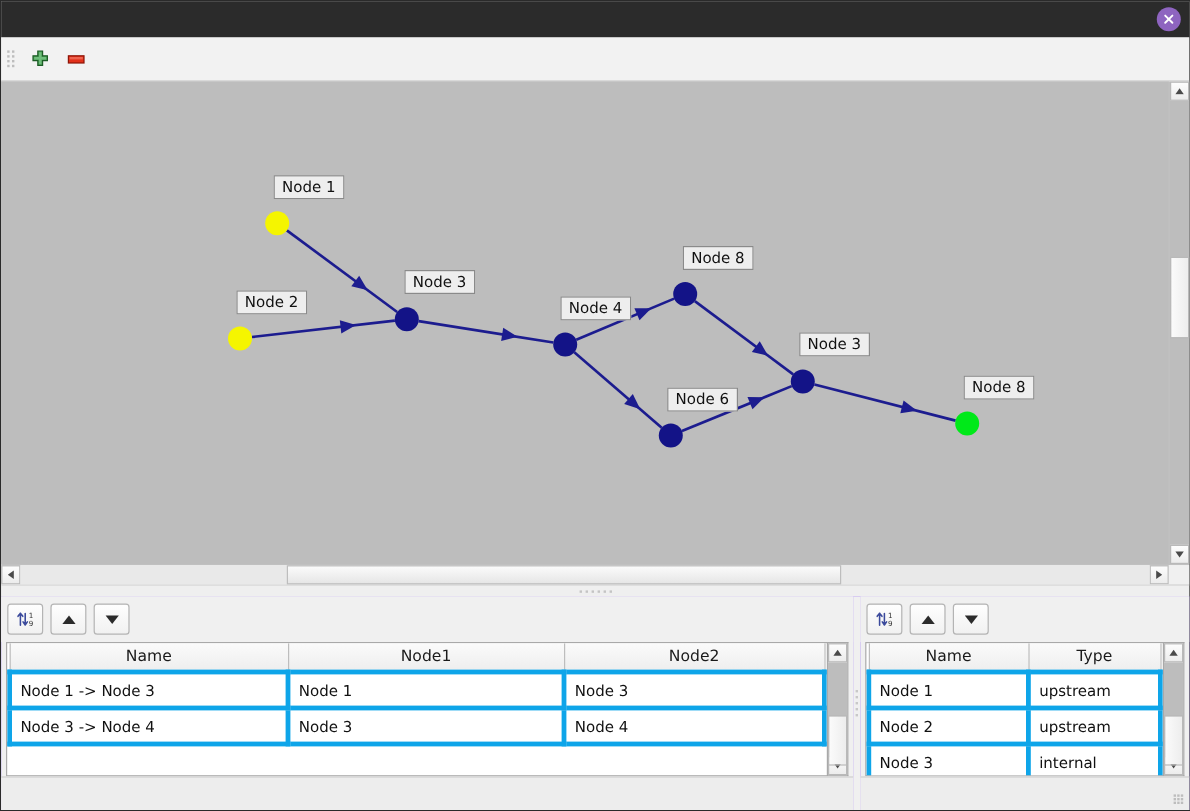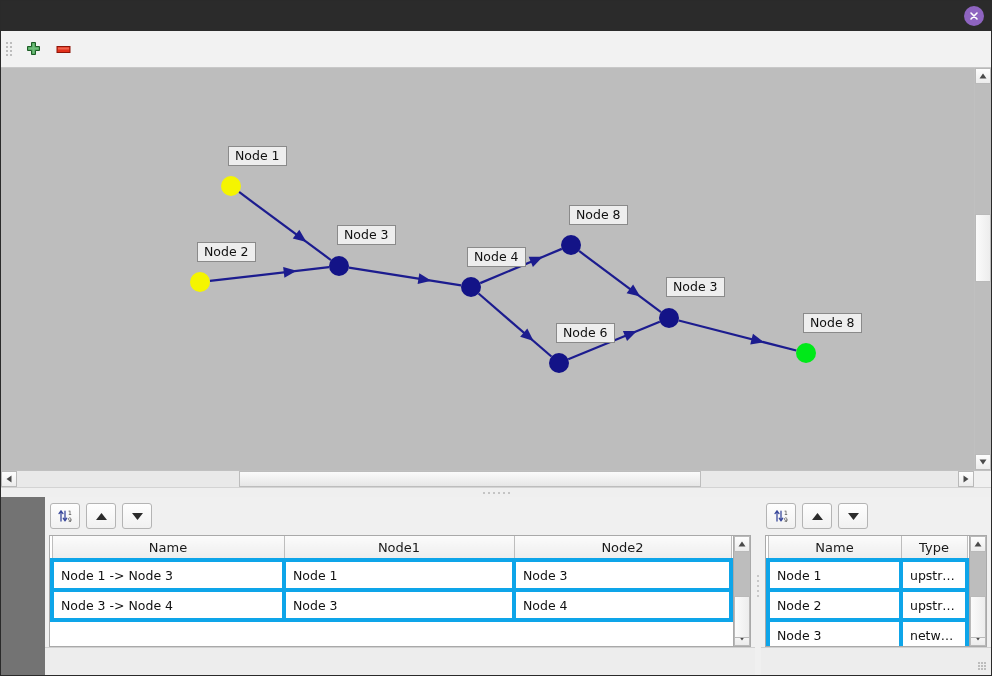--- a/index.html
+++ b/index.html
@@ -160,23 +160,22 @@
   .splitter .dots {
     display: grid;
     grid-template-columns: repeat(6, 2px);
     gap: 3px;
   }
   .splitter .dots i { width: 2px; height: 2px; background: #c4c4c4; display:block; }
   
   .bottom {
     flex: 1 1 auto;
     display: flex;
-    background: #737373;
+    background: #8b5cf6;
     min-height: 0;
-    padding-left: 44px;
   }
   .pane {
     display: flex;
     flex-direction: column;
     min-width: 0;
     background: #f0f0f0;
   }
   .pane.left  { flex: 0 0 710px; }
   .pane.right { flex: 1 1 auto; }
   .pane-toolbar {
@@ -513,21 +512,21 @@
                 <tr>
                   <td>Node 1</td>
                   <td>upstream</td>
                 </tr>
                 <tr>
                   <td>Node 2</td>
                   <td>upstream</td>
                 </tr>
                 <tr>
                   <td>Node 3</td>
-                  <td>network</td>
+                  <td>internal</td>
                 </tr>
               </tbody>
           </table>
         </div>
         <div class="tbl-vscroll">
           <div class="sb-arrow">
             <svg width="8" height="6" viewBox="0 0 8 6">
                 <path d="M4 0.5 L7.5 5.5 L0.5 5.5 Z" fill="#4a4a4a"></path>
               </svg>
           </div>

